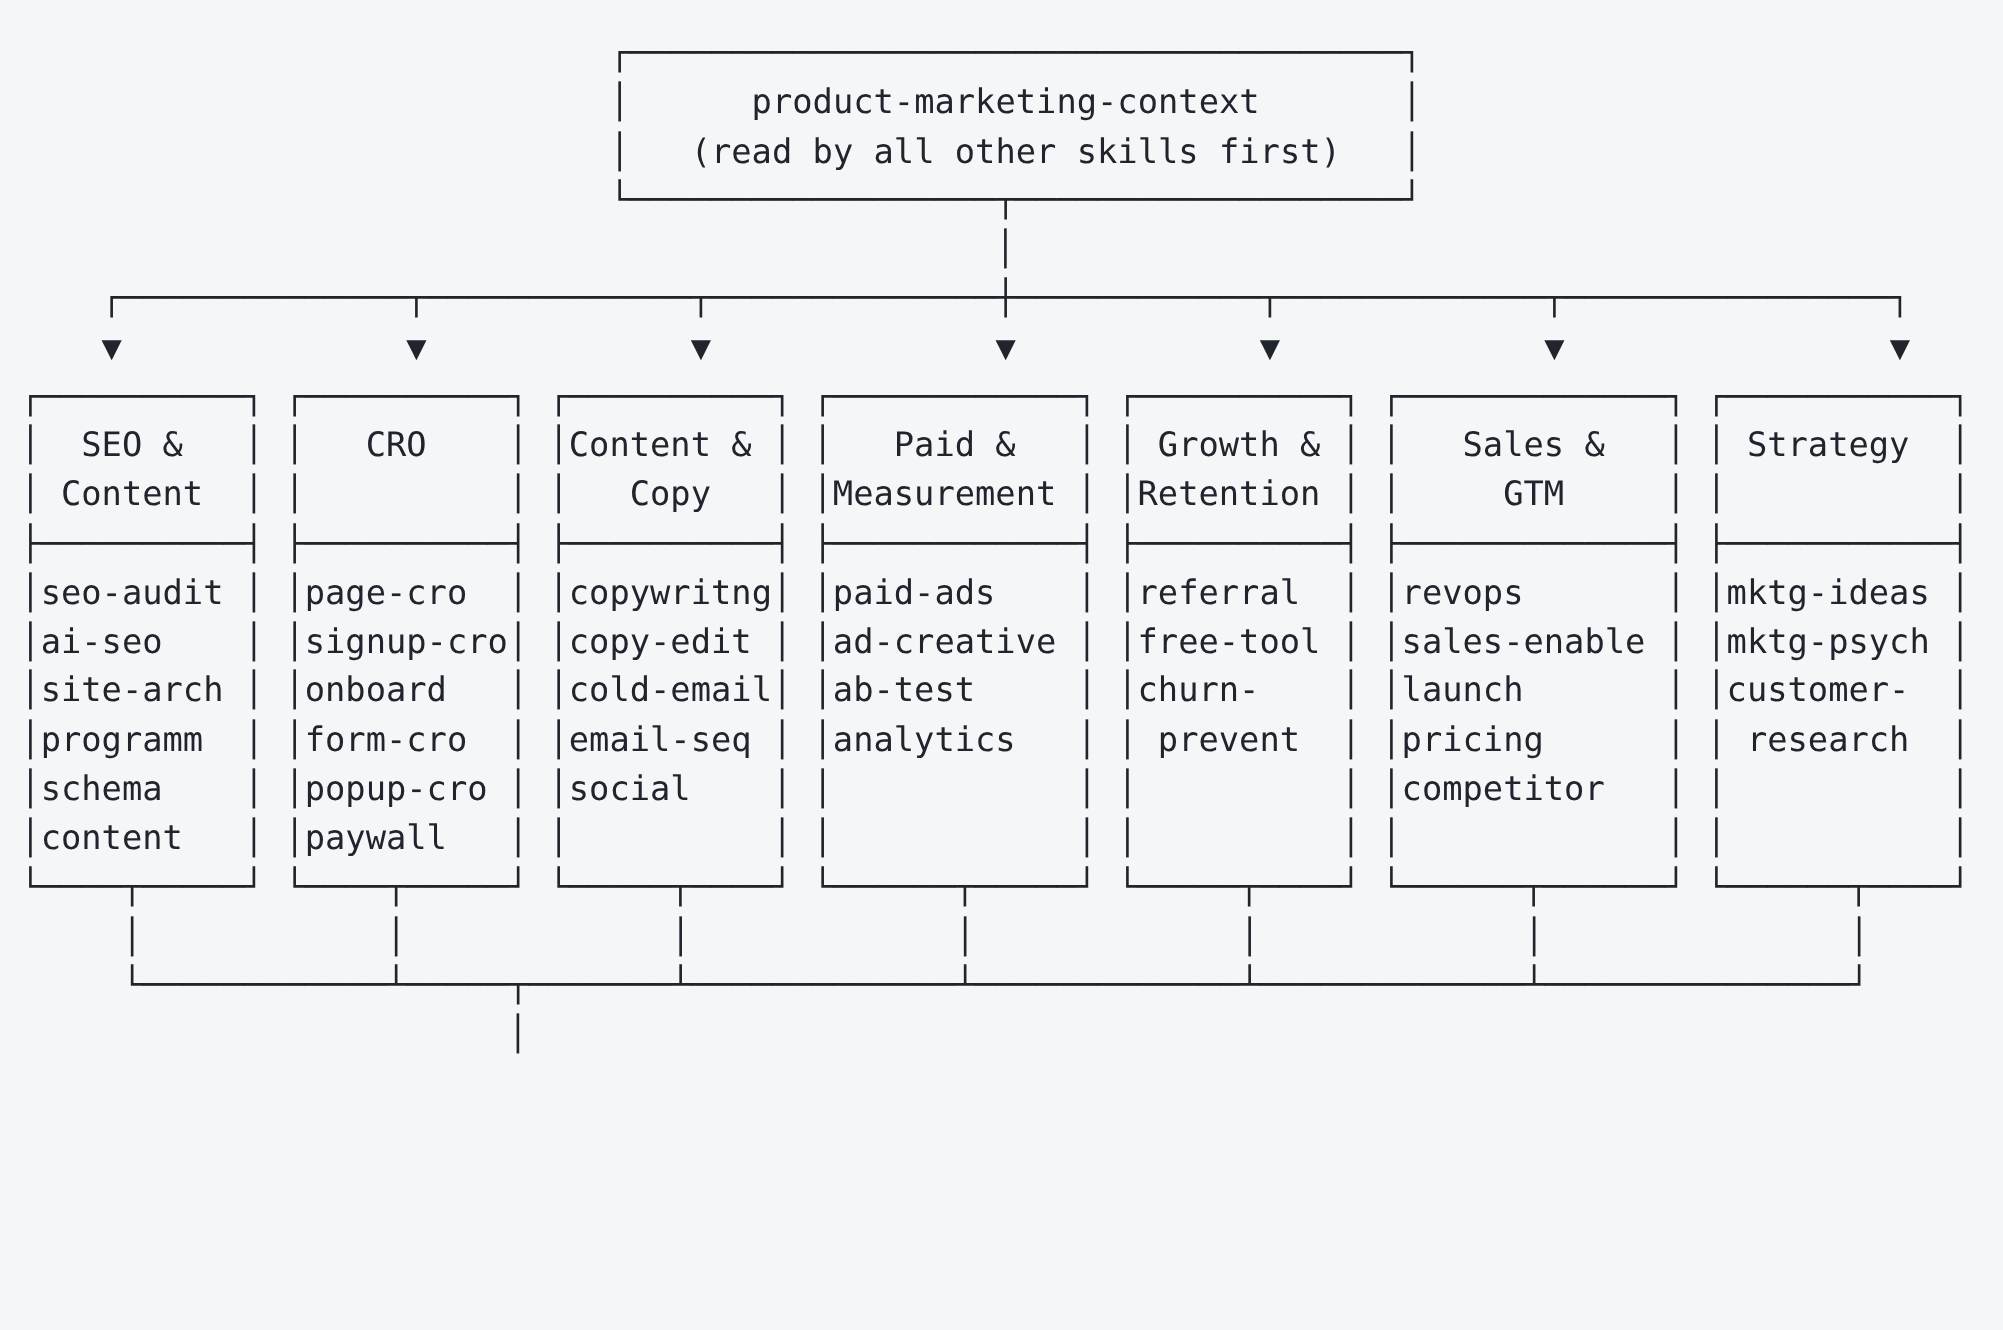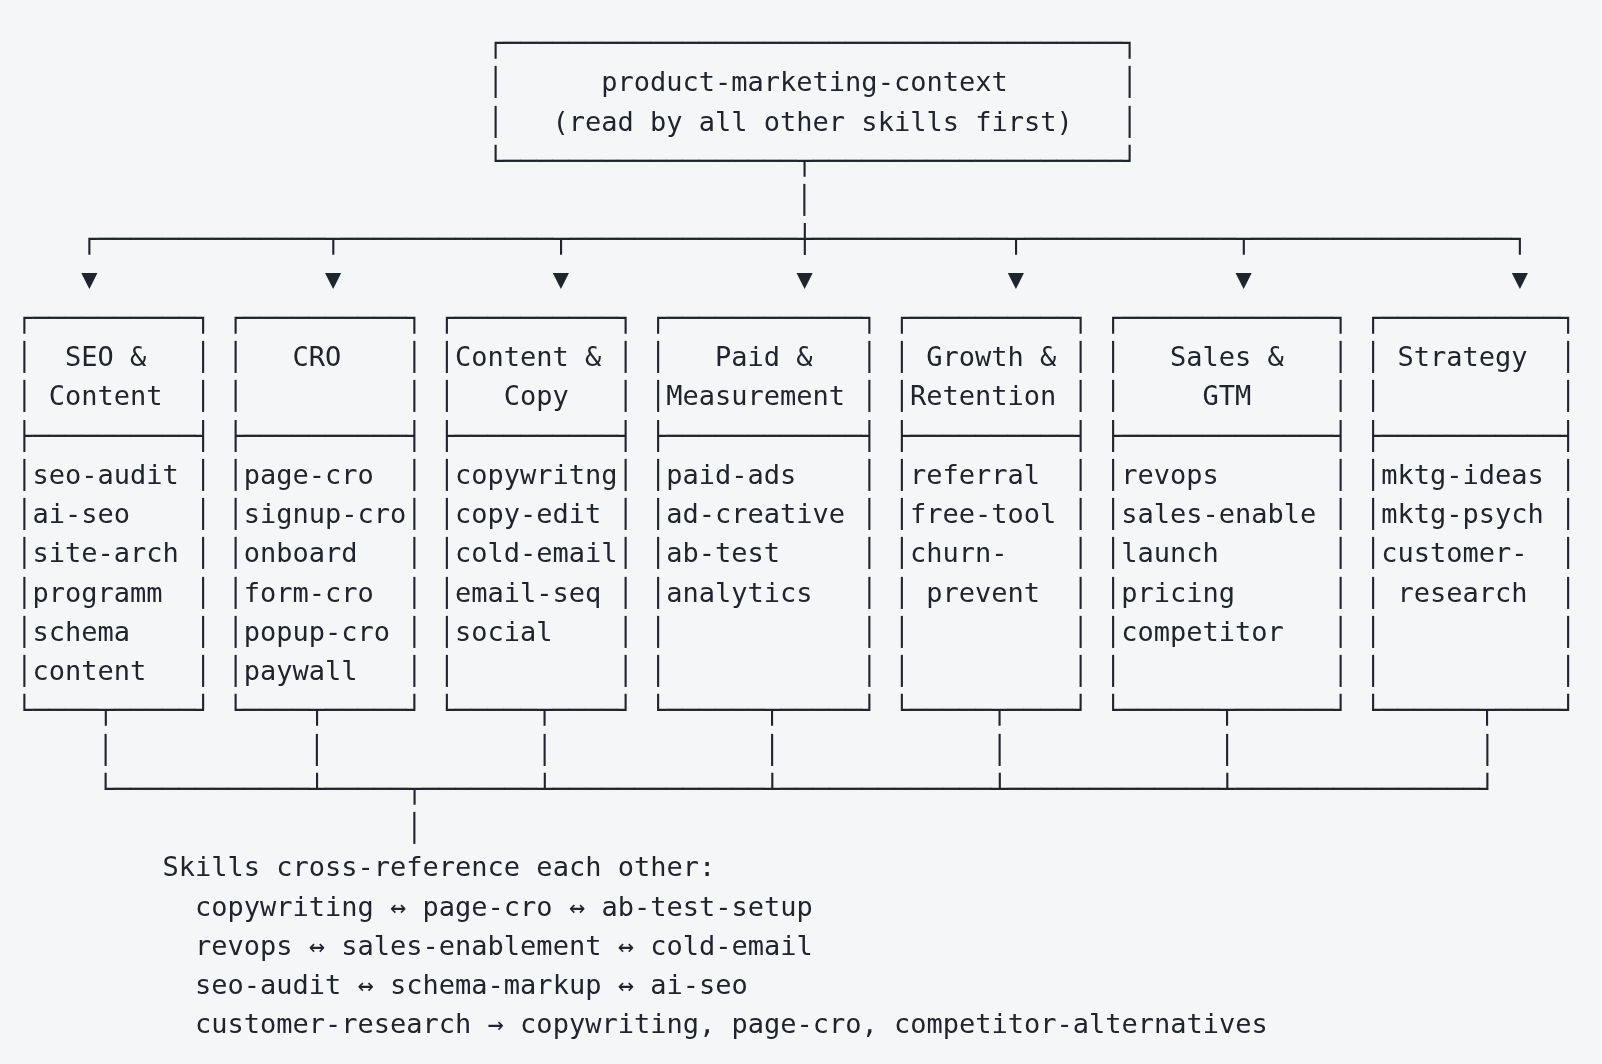--- a/index.html
+++ b/index.html
@@ -130,19 +130,14 @@
 │           │
 │           │
 └──────┬────┘</pre>
 
   <pre class="abs" style="--r:18; --c:6">│            │             │             │             │             │               │</pre>
 
   <pre class="abs" style="--r:19; --c:6">└────────────┴─────┬───────┴─────────────┴─────────────┴─────────────┴───────────────┘</pre>
 
   <pre class="abs" style="--r:20; --c:25">│</pre>
 
-  <pre class="abs" style="--r:21; --c:10">Skills cross-reference each other:
-  copywriting ↔ page-cro ↔ ab-test-setup
-  revops ↔ sales-enablement ↔ cold-email
-  seo-audit ↔ schema-markup ↔ ai-seo
-  customer-research → copywriting, page-cro, competitor-alternatives</pre>
 
 </div>
 
 </body></html>

